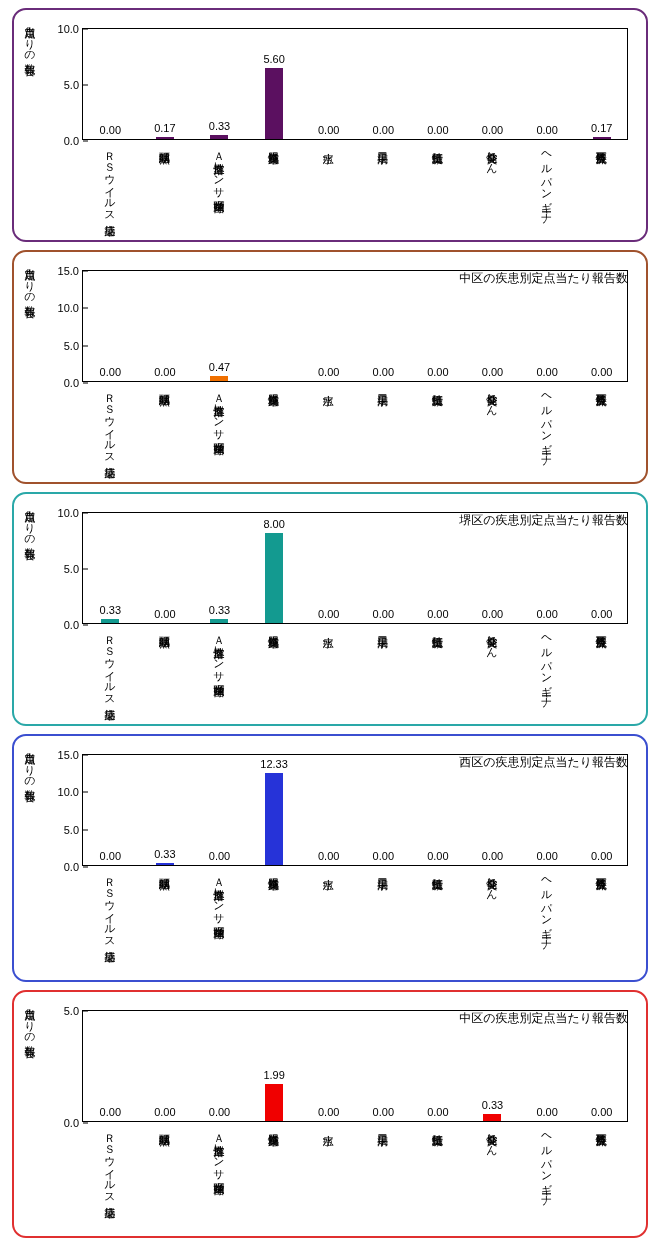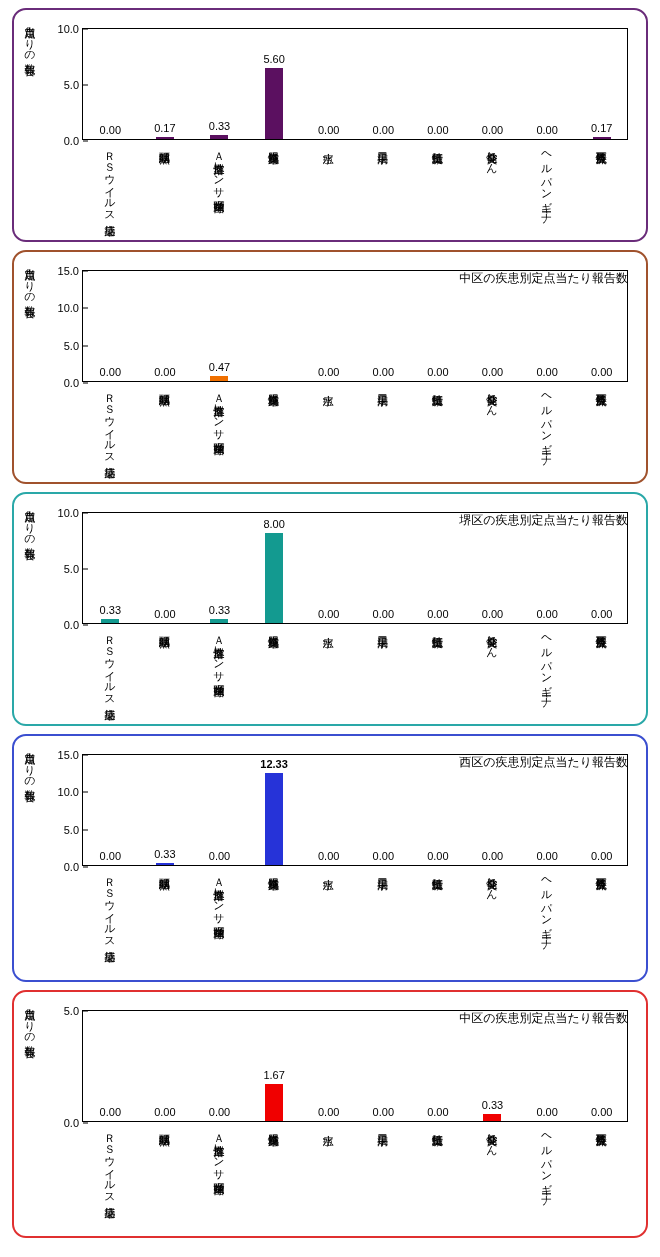--- a/index.html
+++ b/index.html
@@ -316,21 +316,21 @@
             <div class="bar-slot" style="left: 0px; width: 54.6px;">
               <div class="bar-val" style="bottom: 3px;">0.00</div>
             </div>
             <div class="bar-slot" style="left: 54.6px; width: 54.6px;">
               <div class="bar" style="height: 2.464px; background: rgb(38, 51, 216);"></div>
               <div class="bar-val" style="bottom: 5.464px;">0.33</div>
             </div>
             <div class="bar-slot" style="left: 109.2px; width: 54.6px;">
               <div class="bar-val" style="bottom: 3px;">0.00</div>
             </div>
-            <div class="bar-slot" style="left: 163.8px; width: 54.6px; font-weight: bold;">
+            <div class="bar-slot" style="left: 163.8px; width: 54.6px;">
               <div class="bar" style="height: 92.064px; background: rgb(38, 51, 216);"></div>
               <div class="bar-val" style="bottom: 95.064px;">12.33</div>
             </div>
             <div class="bar-slot" style="left: 218.4px; width: 54.6px;">
               <div class="bar-val" style="bottom: 3px;">0.00</div>
             </div>
             <div class="bar-slot" style="left: 273px; width: 54.6px;">
               <div class="bar-val" style="bottom: 3px;">0.00</div>
             </div>
             <div class="bar-slot" style="left: 327.6px; width: 54.6px;">
@@ -375,21 +375,21 @@
               <div class="bar-val" style="bottom: 3px;">0.00</div>
             </div>
             <div class="bar-slot" style="left: 54.6px; width: 54.6px;">
               <div class="bar-val" style="bottom: 3px;">0.00</div>
             </div>
             <div class="bar-slot" style="left: 109.2px; width: 54.6px;">
               <div class="bar-val" style="bottom: 3px;">0.00</div>
             </div>
             <div class="bar-slot" style="left: 163.8px; width: 54.6px;">
               <div class="bar" style="height: 37.408px; background: rgb(240, 0, 0);"></div>
-              <div class="bar-val" style="bottom: 40.408px;">1.67</div>
+              <div class="bar-val" style="bottom: 40.408px;">1.99</div>
             </div>
             <div class="bar-slot" style="left: 218.4px; width: 54.6px;">
               <div class="bar-val" style="bottom: 3px;">0.00</div>
             </div>
             <div class="bar-slot" style="left: 273px; width: 54.6px;">
               <div class="bar-val" style="bottom: 3px;">0.00</div>
             </div>
             <div class="bar-slot" style="left: 327.6px; width: 54.6px;">
               <div class="bar-val" style="bottom: 3px;">0.00</div>
             </div>

